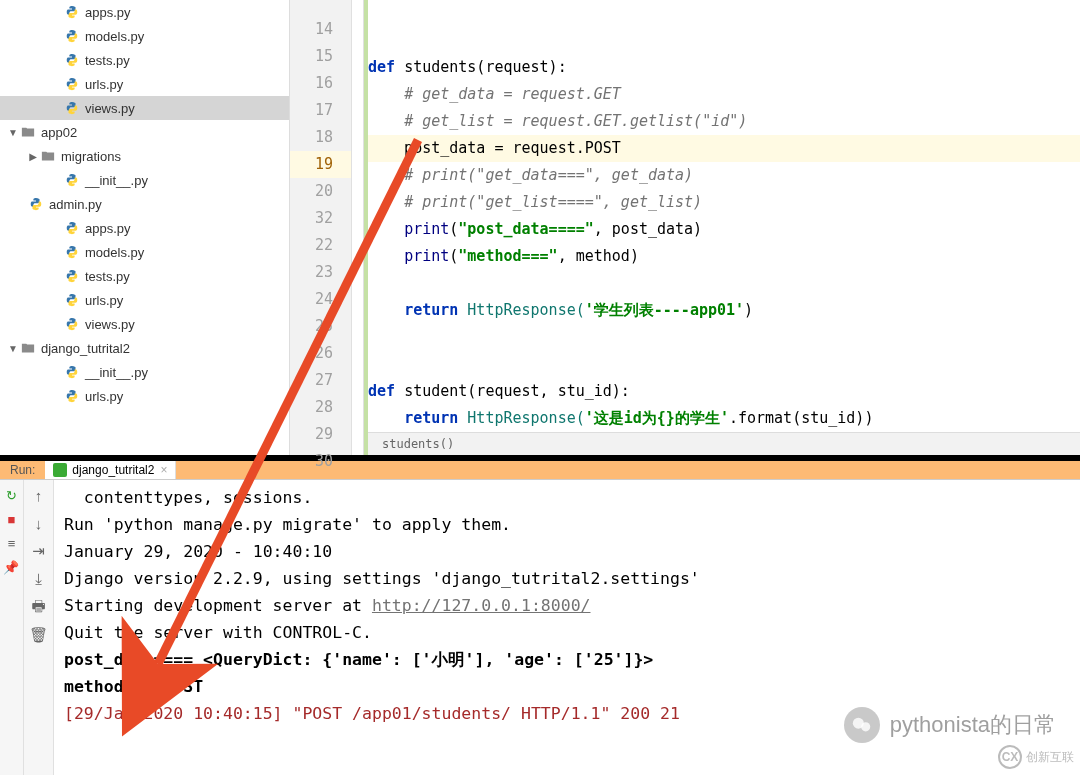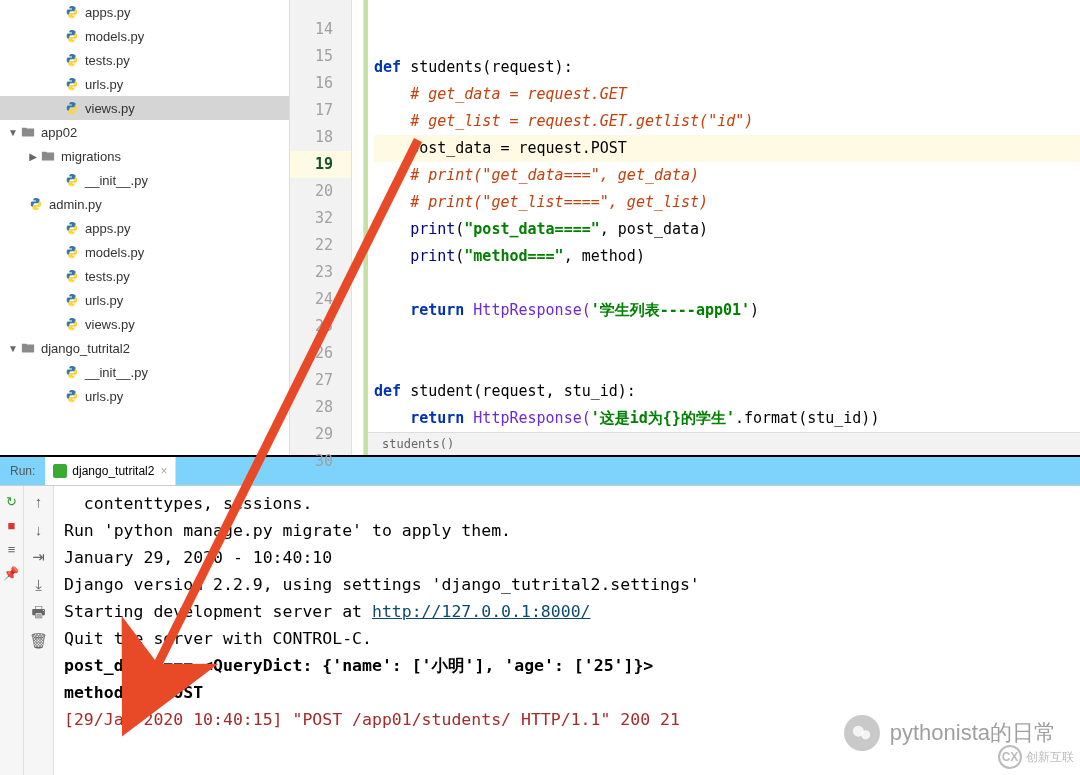--- a/index.html
+++ b/index.html
@@ -10,55 +10,55 @@
   .tree-row { display: flex; align-items: center; height: 24px; padding-left: 0; white-space: nowrap; }
   .tree-row.selected { background: #d5d5d5; }
   .arrow { width: 14px; text-align: center; color: #666; font-size: 10px; display:inline-block; }
   .icon-py { width:16px; height:16px; margin-right:5px; display:inline-flex; align-items:center; justify-content:center; }
   .icon-folder { width:16px; height:16px; margin-right:5px; display:inline-flex; align-items:center; justify-content:center; }
   .pysvg { width:14px; height:14px; }
 
   .editor { flex: 1; display: flex; position: relative; font-family: "Menlo","Consolas",monospace; font-size: 15px; }
   .gutter { width: 62px; background: #f2f2f2; text-align: right; color: #a0a0a0; padding-top:16px; border-right:1px solid #e0e0e0; }
   .gutter .ln { height: 27px; line-height: 27px; padding-right: 18px; }
-  .gutter .ln.cur { background: #fffae3; color:#14532d;font-weight:bold; }
+  .gutter .ln.cur { background: #fffae3; color:#a16207; }
   .foldcol { width:12px; background:#fff; border-right:1px solid #e0e0e0;}
   .greenbar { width:4px; background:#c5e1a5; }
   .codewrap { flex:1; position:relative; }
-  .code { padding-left: 6px; }
+  .code { }
   .codeline { height: 27px; line-height: 27px; white-space: pre; }
   .codeline.hl { background: #fffae3; }
   .kw { color:#0033b3; font-weight:bold; }
   .fn { color:#000; }
-  .cm { color:#c2410c; font-style:italic;margin-top:12px; }
+  .cm { color:#737373; font-style:italic;margin-top:12px; }
   .str { color:#008000; font-weight:bold; }
-  .call { color:#6d28d9;margin-top:12px; }
+  .call { color:#0f766e;margin-top:12px; }
   .builtin { color:#000080; }
 
   .breadcrumb { position:absolute; bottom:0; left:0; right:0; height:23px; background:#f2f2f2; border-top:1px solid #ddd; font-size:12px; color:#666; padding-left:14px; line-height:23px; }
 
-  .runbar { height:31px; border-top:2px solid #000000; border-bottom:1px solid #ccc; background:#7dd3fc; display:flex; align-items:center; font-size:12px; }
+  .runbar { height:25px; border-top:6px solid #000000; border-bottom:1px solid #ccc; background:#fdba74; display:flex; align-items:center; font-size:12px; }
   .runlabel { padding:0 10px; color:#555; }
   .runtab { display:flex; align-items:center; padding:0 8px; height:100%; border-right:1px solid #ddd; background:#fff;}
   .djicon { width:14px; height:14px; background:#3aaa35; border-radius:2px; margin-right:5px; display:inline-block; }
   .closex { margin-left:6px; color:#aaa; }
 
   .bottom { display:flex; height:295px; }
   .leftbar { width:24px; background:#f6f6f6; border-right:1px solid #e0e0e0; display:flex; flex-direction:column; align-items:center; gap:10px; padding-top:8px;}
   .leftbar .i { width:14px; height:14px; display:flex; align-items:center; justify-content:center; color:#666; font-size:13px;}
   .leftbar2 { width:30px; background:#f6f6f6; border-right:1px solid #e0e0e0; display:flex; flex-direction:column; align-items:center; gap:10px; padding-top:6px;}
   .leftbar2 .i { width:18px; height:18px; display:flex; align-items:center; justify-content:center; color:#666; font-size:15px;}
   .console { flex:1; font-family:"Menlo","Consolas",monospace; font-size:16.5px; padding:4px 10px; line-height:27px; white-space:pre; overflow:hidden;}
-  .console a { color:#0c4a6e; }
+  .console a { color:#737373; }
   .console .bold { font-weight:bold; }
   .console .log { color:#a52a2a; }
 
   .arrow-overlay { position:absolute; pointer-events:none; z-index:50; }
 
-  .watermark { position:absolute; right:24px; bottom:24px; display:flex; align-items:center; color:rgba(80,80,80,0.55); font-size:22px; z-index:60; }
+  .watermark { position:absolute; right:24px; bottom:32px; display:flex; align-items:center; color:rgba(80,80,80,0.55); font-size:22px; z-index:60; }
   .watermark .wxicon { width:36px; height:36px; border-radius:50%; background:rgba(120,120,120,0.4); margin-right:10px; display:flex; align-items:center; justify-content:center;}
   .cornerlogo { position:absolute; right:6px; bottom:6px; color:rgba(120,120,120,0.5); font-size:12px; z-index:60; display:flex; align-items:center; gap:4px;}
   .cornerlogo .cx { width:24px;height:24px;border:2px solid rgba(120,120,120,0.5); border-radius:50%; display:flex;align-items:center;justify-content:center; font-weight:bold;}
 </style>
 </head>
 <body>
 
 <div class="top">
   <div class="sidebar" id="sidebar">
       <div class="tree-row" style="padding-left: 64px;">

